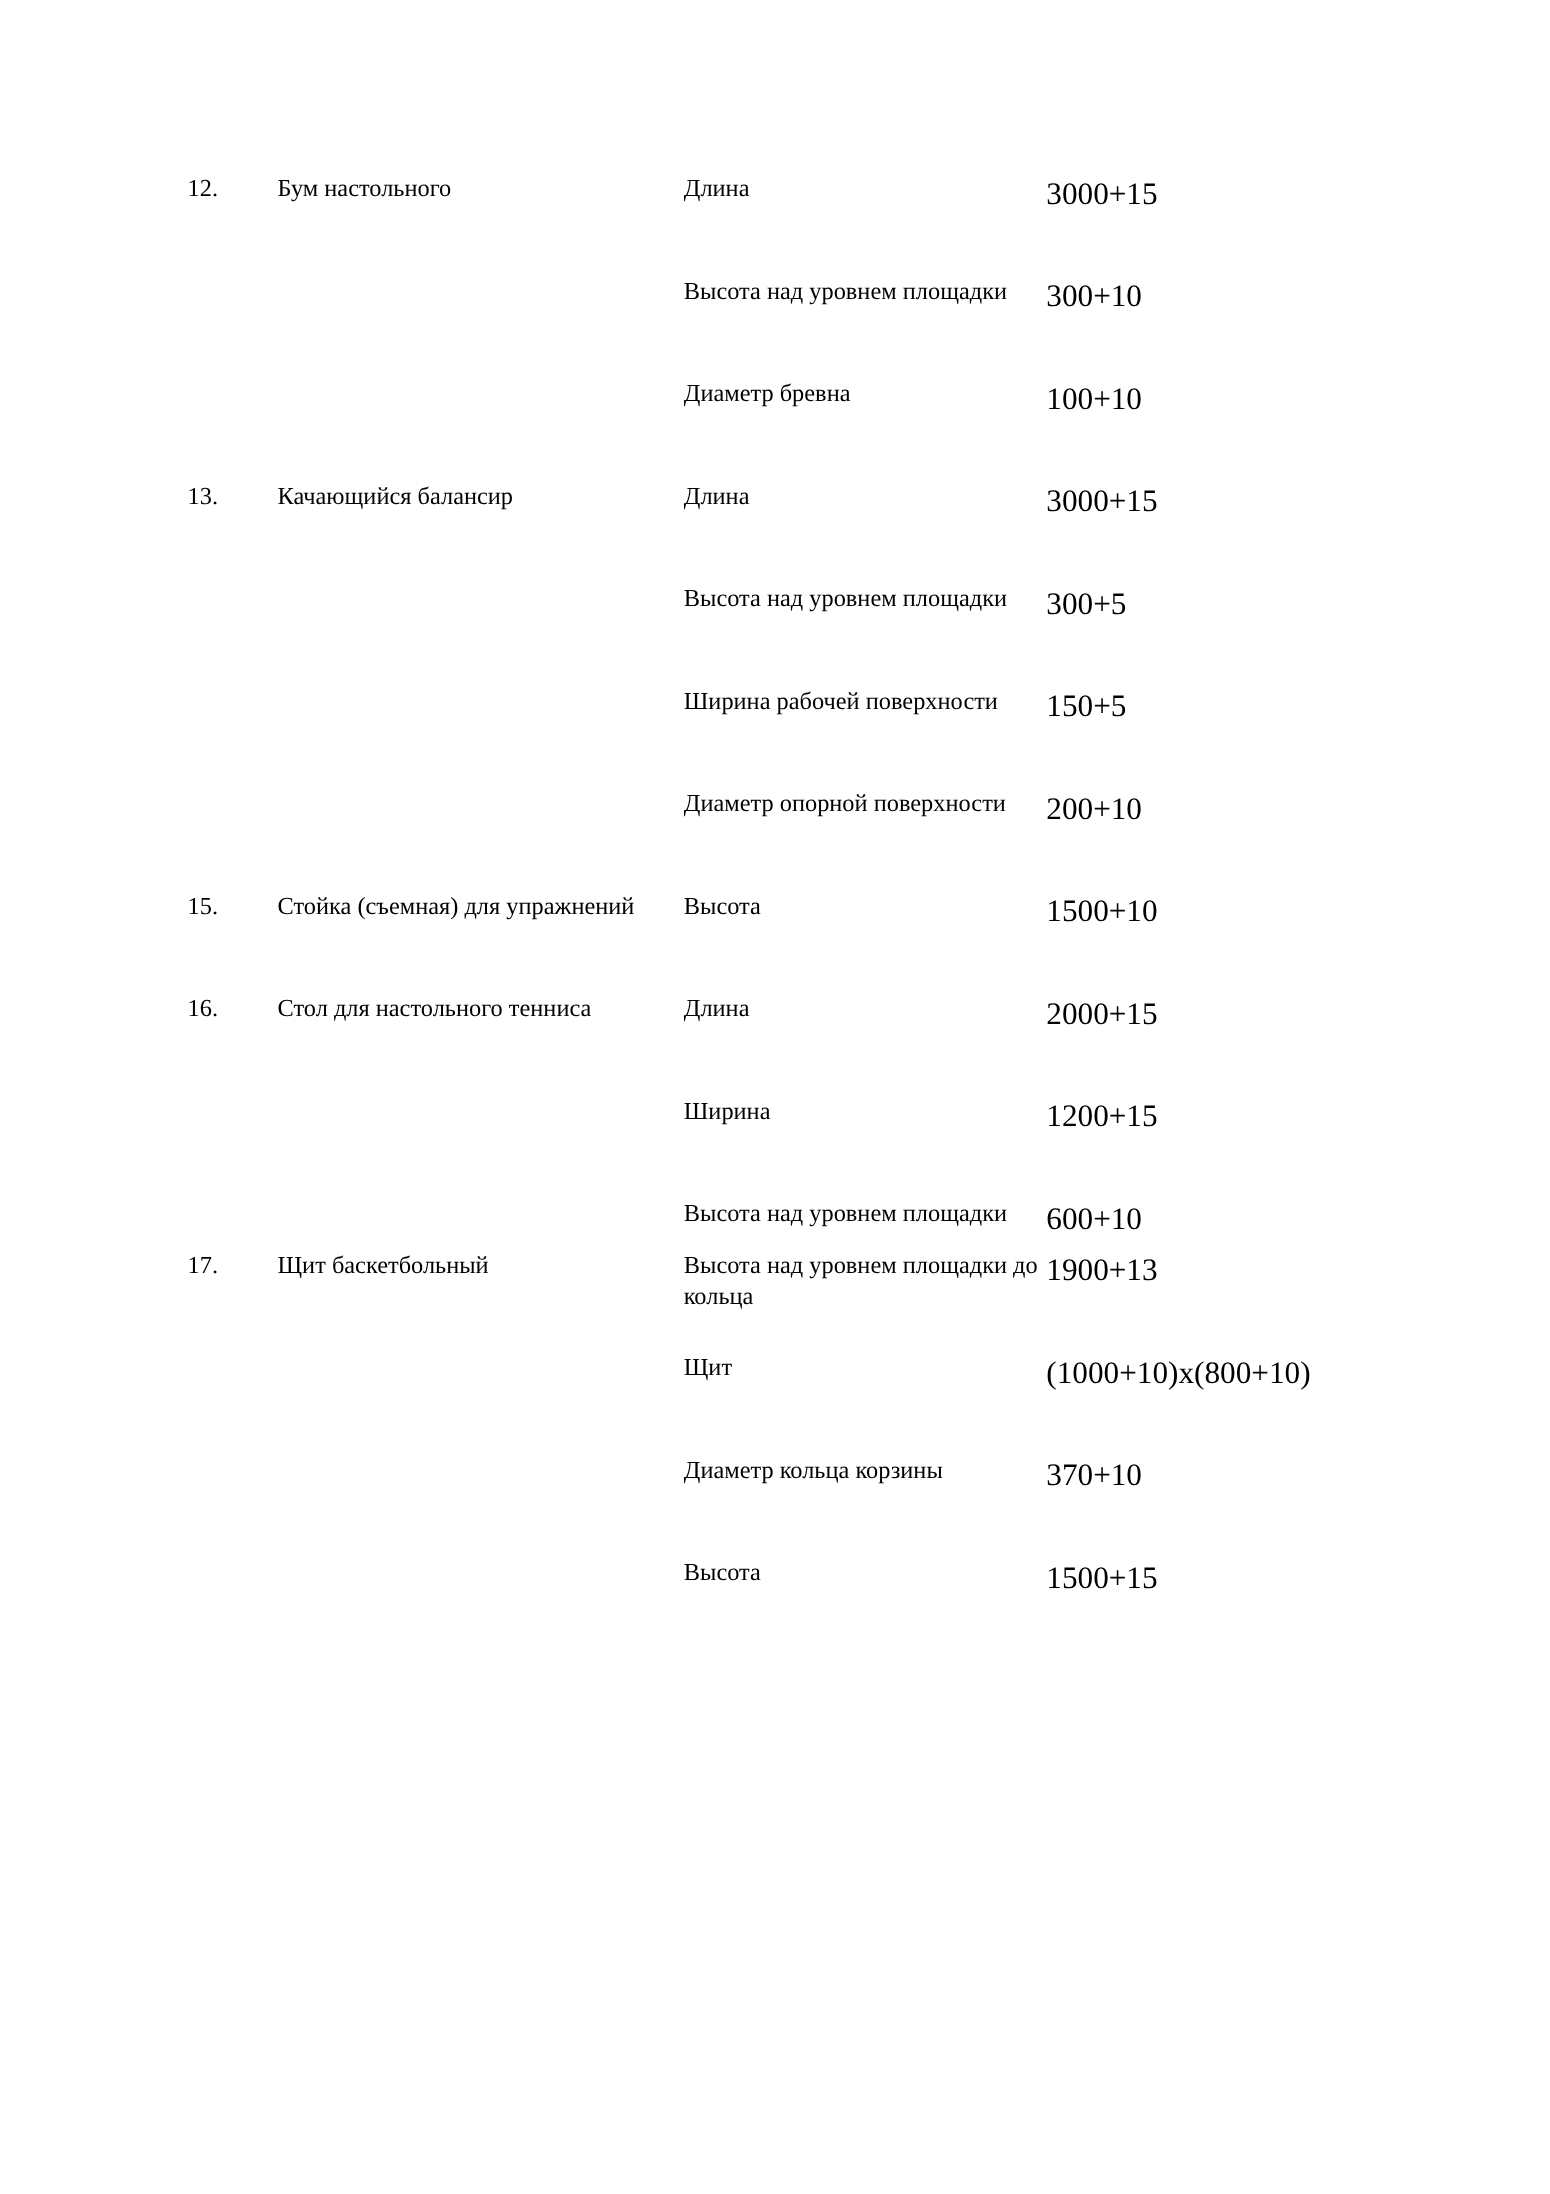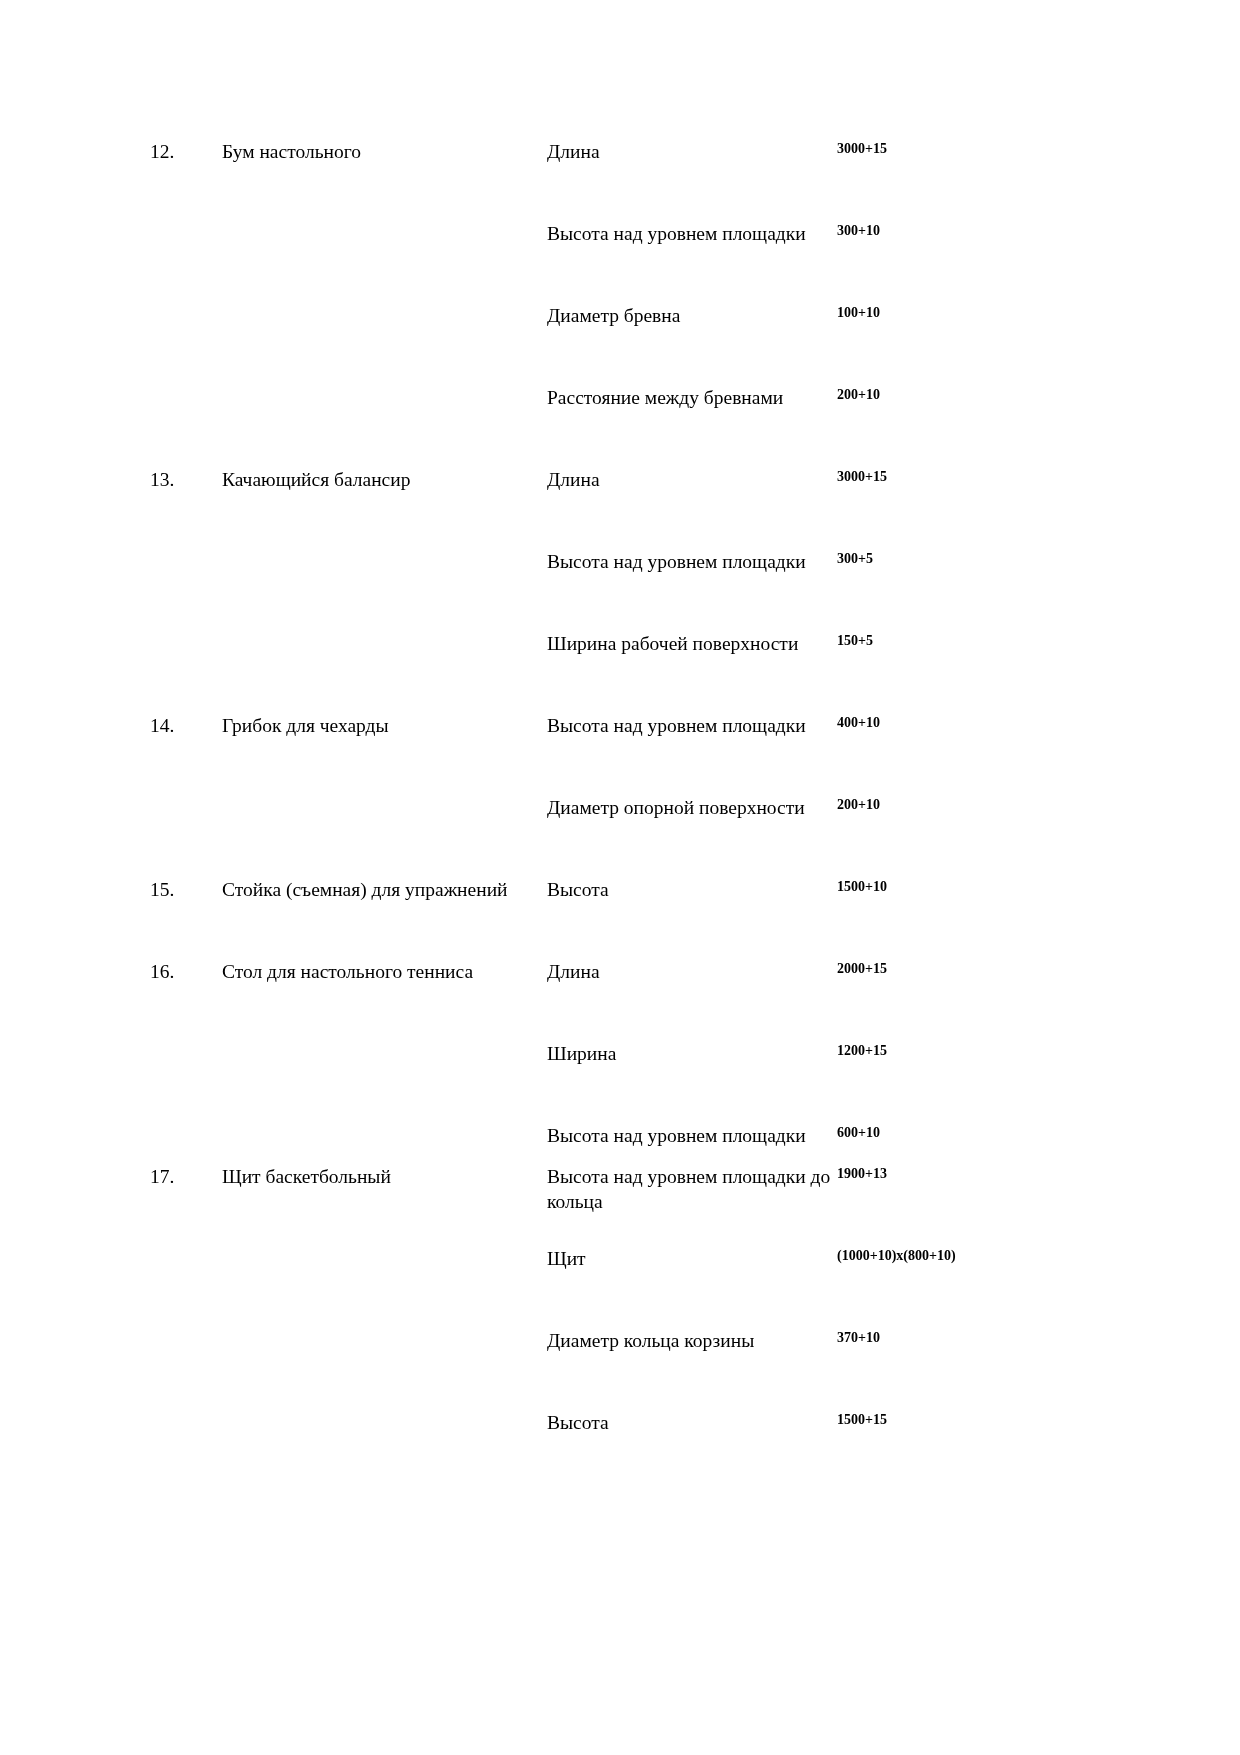--- a/index.html
+++ b/index.html
@@ -51,22 +51,21 @@
     font-size: 19.5px;
   }
   .name {
     font-size: 19.5px;
   }
   .param {
     font-size: 19.5px;
     margin-top: 36px;
   }
   .value {
-    font-size: 14px;
-    font-weight: bold;
+    font-size: 25px;
   }
 </style>
 </head>
 <body>
 
 <div class="page">
   <table class="spec">
     <colgroup>
       <col class="col-num">
       <col class="col-name">
@@ -86,48 +85,36 @@
         <td class="cell param">Высота над уровнем площадки</td>
         <td class="cell value">300+10</td>
       </tr>
       <tr class="row-block">
         <td class="cell num"></td>
         <td class="cell name"></td>
         <td class="cell param">Диаметр бревна</td>
         <td class="cell value">100+10</td>
       </tr>
       <tr class="row-block">
-        <td class="cell num"></td>
-        <td class="cell name"></td>
-        <td class="cell param">Расстояние между бревнами</td>
-        <td class="cell value">200+10</td>
-      </tr>
-      <tr class="row-block">
         <td class="cell num">13.</td>
         <td class="cell name">Качающийся балансир</td>
         <td class="cell param">Длина</td>
         <td class="cell value">3000+15</td>
       </tr>
       <tr class="row-block">
         <td class="cell num"></td>
         <td class="cell name"></td>
         <td class="cell param">Высота над уровнем площадки</td>
         <td class="cell value">300+5</td>
       </tr>
       <tr class="row-block">
         <td class="cell num"></td>
         <td class="cell name"></td>
         <td class="cell param">Ширина рабочей поверхности</td>
         <td class="cell value">150+5</td>
-      </tr>
-      <tr class="row-block">
-        <td class="cell num">14.</td>
-        <td class="cell name">Грибок для чехарды</td>
-        <td class="cell param">Высота над уровнем площадки</td>
-        <td class="cell value">400+10</td>
       </tr>
       <tr class="row-block">
         <td class="cell num"></td>
         <td class="cell name"></td>
         <td class="cell param">Диаметр опорной поверхности</td>
         <td class="cell value">200+10</td>
       </tr>
       <tr class="row-block">
         <td class="cell num">15.</td>
         <td class="cell name">Стойка (съемная) для упражнений</td>

